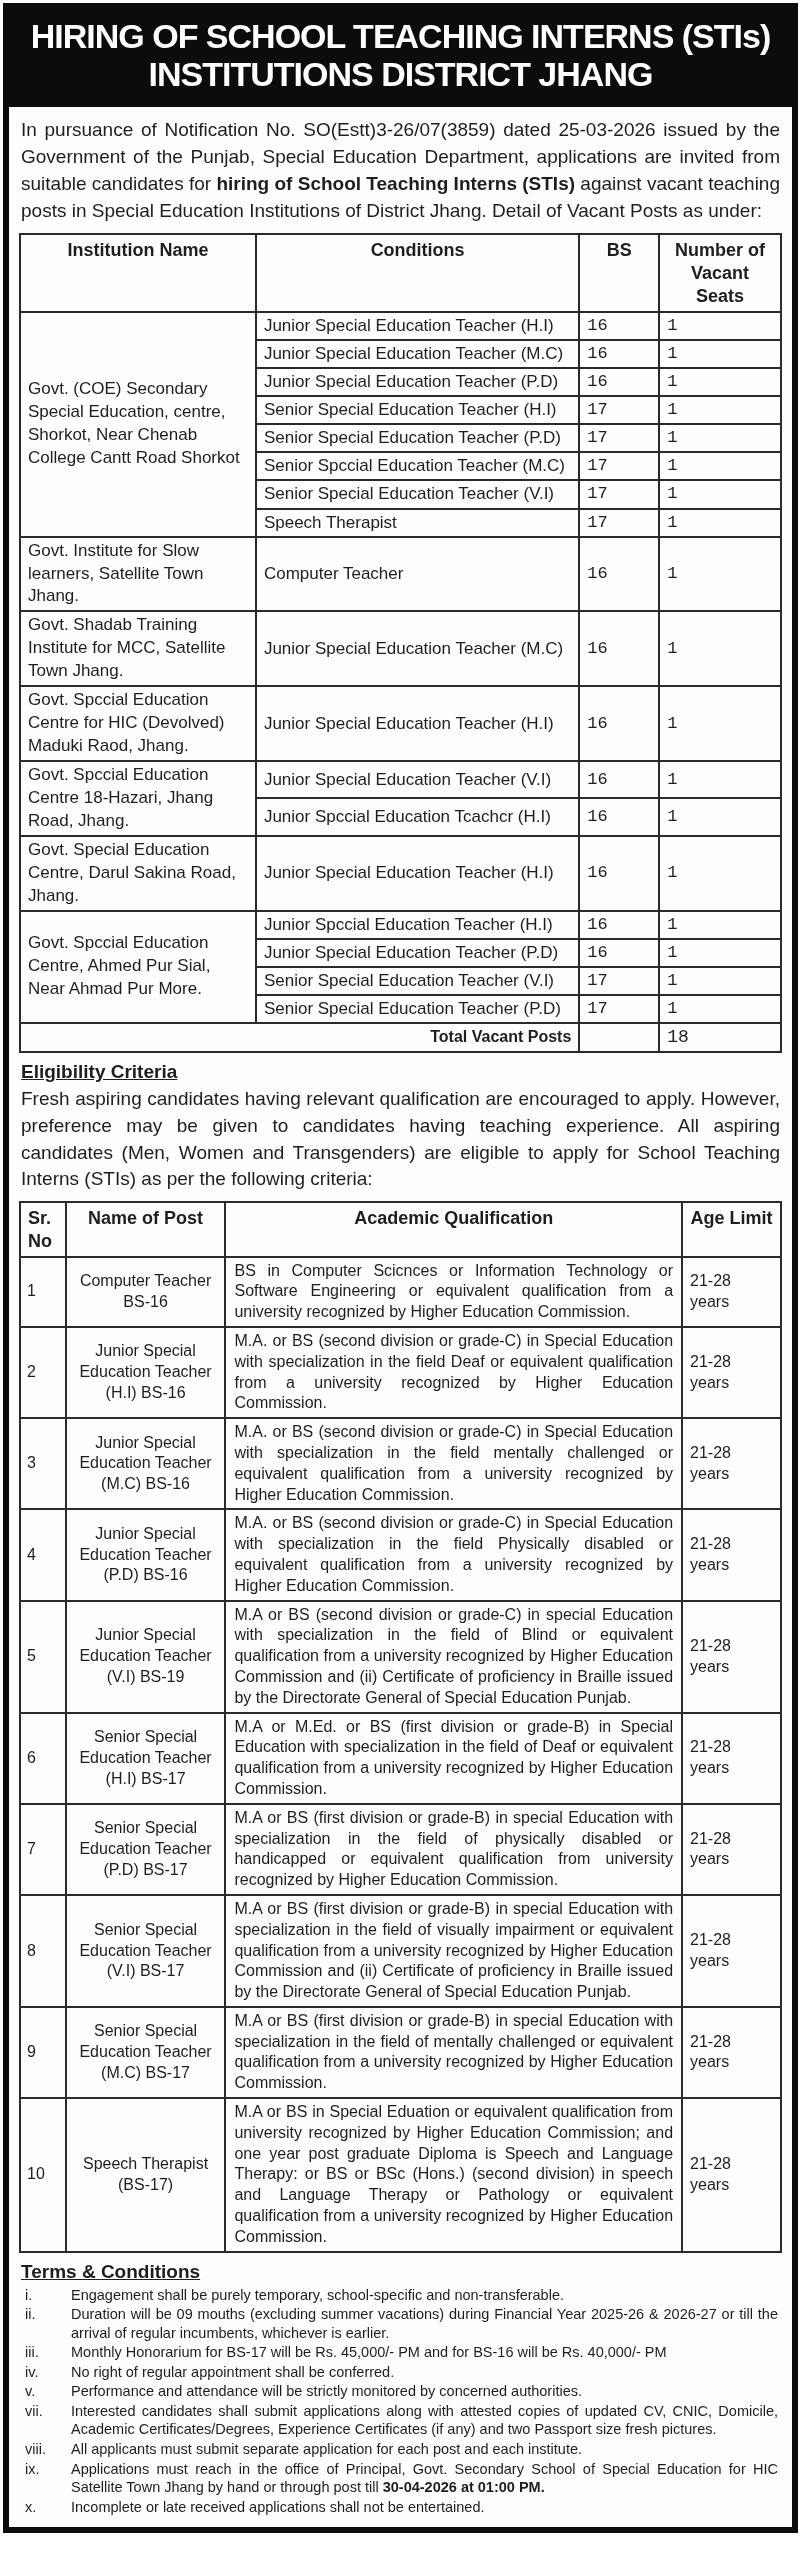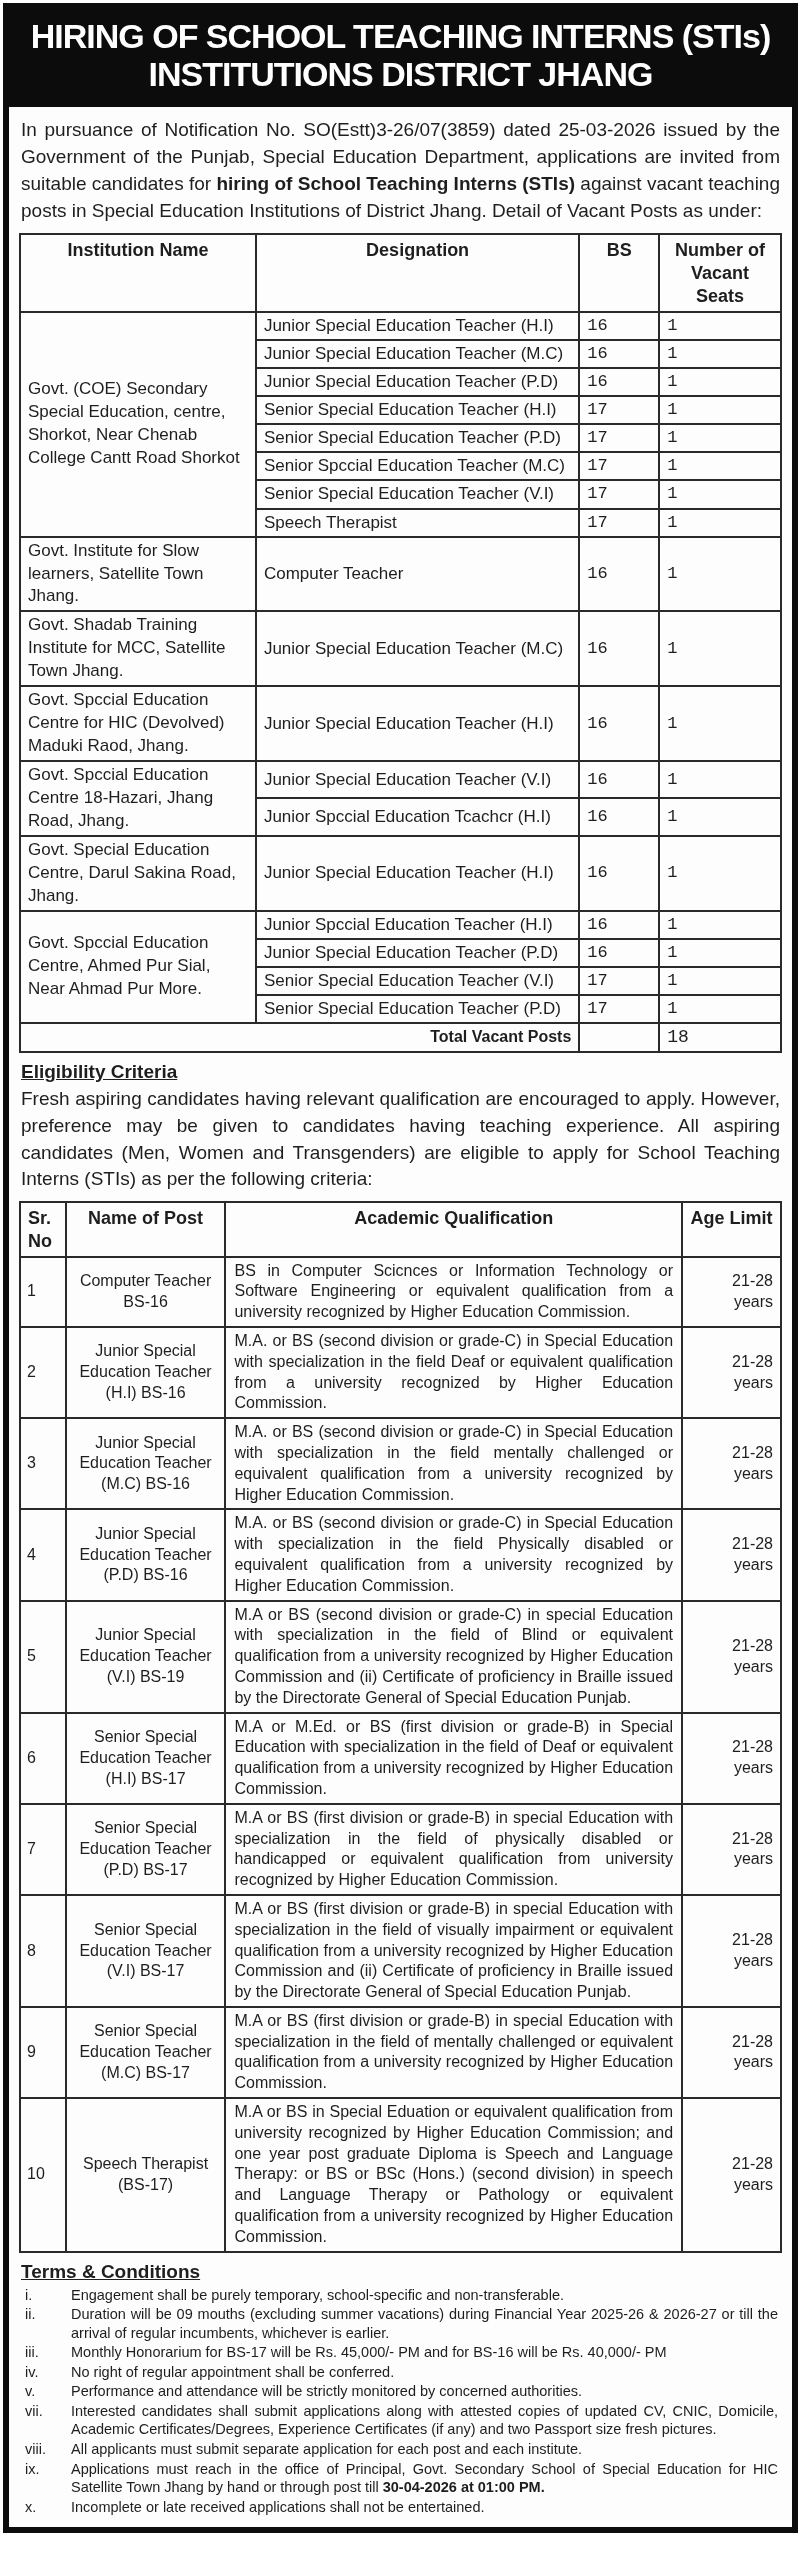--- a/index.html
+++ b/index.html
@@ -75,21 +75,21 @@
     font-size:16px;
   }
   
   .crit col.c-sr{width:6%;}
   .crit col.c-post{width:21%;}
   .crit col.c-qual{width:60%;}
   .crit col.c-age{width:13%;}
   .crit td.sr{text-align:left;font-size:16px;padding-left:6px;}
   .crit td.post{text-align:center;font-size:16px;line-height:1.3;}
   .crit td.qual{text-align:justify;font-size:16px;line-height:1.3;padding:3px 8px;}
-  .crit td.age{text-align:right;font-size:16px;}
+  .crit td.age{text-align:left;font-size:16px;}
   .section-heading{
     font-weight:700;
     font-size:19px;
     text-decoration:underline;
     margin:8px 2px 3px;
   }
   .para{
     font-size:19px;
     line-height:1.4;
     text-align:justify;
@@ -131,21 +131,21 @@
     <table class="vac">
       <colgroup>
         <col class="c-inst">
           <col class="c-desig">
           <col class="c-bs">
           <col class="c-seats">
       </colgroup>
       <thead>
         <tr>
           <th>Institution Name</th>
-          <th>Designation</th>
+          <th>Conditions</th>
           <th>BS</th>
           <th>Number of Vacant Seats</th>
         </tr>
       </thead>
       <tbody id="vac-body">
           <tr>
             <td class="inst" rowspan="8">Govt. (COE) Secondary Special Education, centre, Shorkot, Near Chenab College Cantt Road Shorkot</td>
             <td>Junior Special Education Teacher (H.I)</td>
             <td class="num">16</td>
             <td class="num">1</td>

